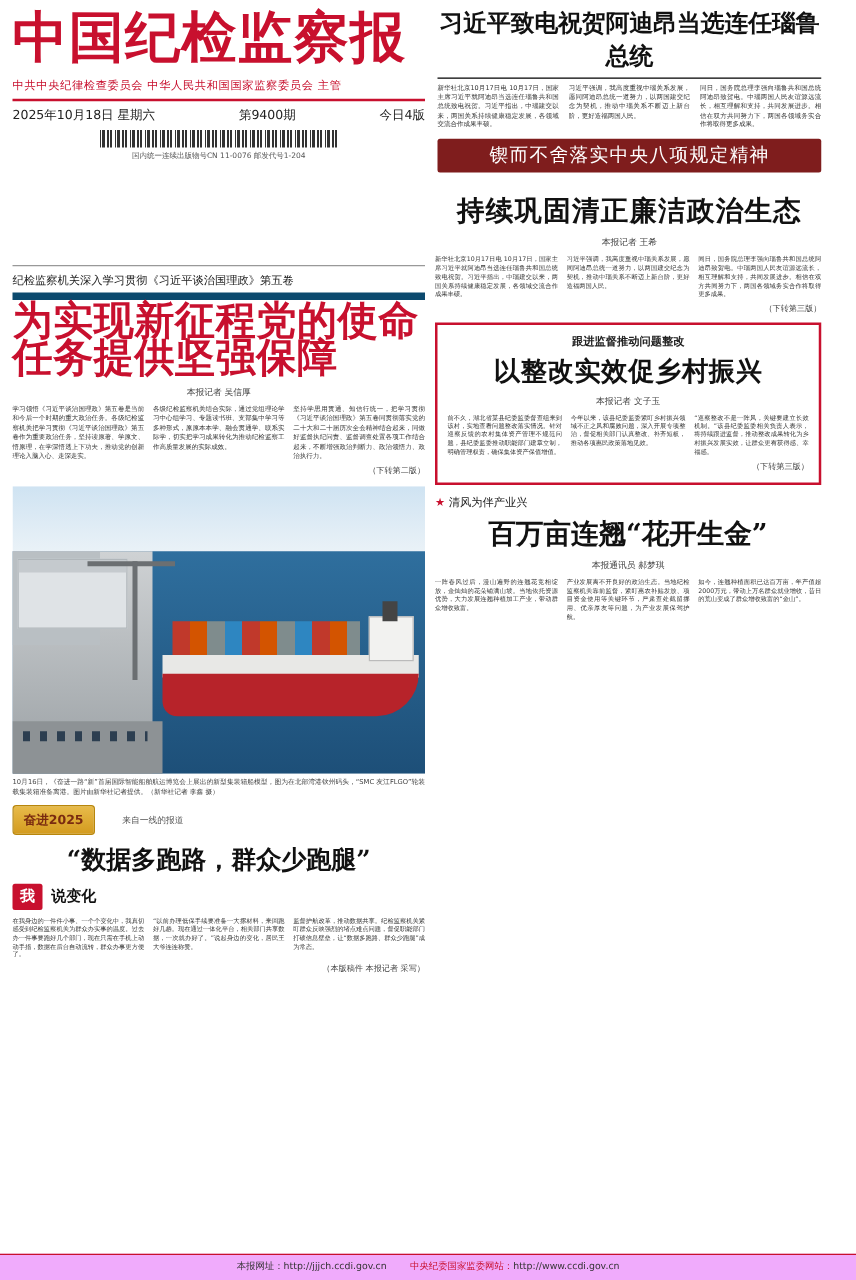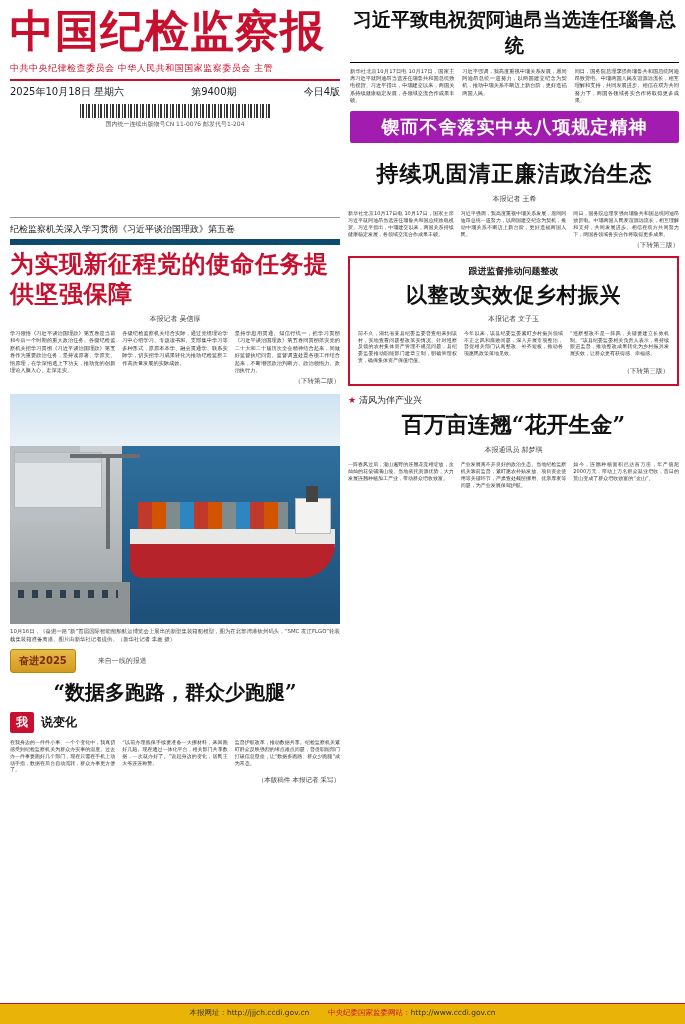--- a/index.html
+++ b/index.html
@@ -4,21 +4,21 @@
 <style>
   html,body{margin:0;padding:0;}
   body{
     width:685px;height:1024px;
     background:#ffffff;
     font-family:"DejaVu Sans","Liberation Sans",sans-serif;
     color:#111;
     overflow:hidden;
     position:relative;
   }
-  .page{width:685px;height:1024px;position:relative;box-sizing:border-box;padding:6px 6px 0 10px;}
+  .page{width:685px;height:1024px;position:relative;box-sizing:border-box;padding:6px 28px 0 10px;}
 
   
   .masthead{display:flex;gap:10px;align-items:flex-start;}
   .mast-left{width:330px;}
   .mast-title{
     font-family:"DejaVu Serif","Liberation Serif",serif;
     font-weight:bold;
     font-size:44px;
     line-height:50px;
     color:#c8102e;
@@ -35,40 +35,40 @@
 
   .mast-right{flex:1;}
   .top-head{
     font-family:"DejaVu Serif","Liberation Serif",serif;
     font-weight:bold;font-size:19px;line-height:26px;text-align:center;color:#111;
     border-bottom:1px solid #000;padding-bottom:4px;
   }
   .top-body{display:flex;gap:8px;margin-top:5px;}
   .top-body .col{flex:1;font-size:5.2px;line-height:7.2px;color:#333;text-align:justify;}
   .redbar{
-    margin-top:7px;background:#a21caf;color:#fff;text-align:center;
-    font-family:"DejaVu Serif","Liberation Serif",serif;font-weight:bold;
-    font-size:18px;padding:4px 0;letter-spacing:1px;border-radius:2px;
+    margin-top:7px;background:#7f1d1d;color:#fff;text-align:center;
+    font-family:"DejaVu Serif","Liberation Serif",serif;font-weight:normal;
+    font-size:15px;padding:4px 0;letter-spacing:1px;border-radius:2px;
   }
   .redbar-sub{text-align:center;font-size:10px;margin-top:7px;color:#222;}
   .redbar-head{
     text-align:center;font-family:"DejaVu Serif","Liberation Serif",serif;
     font-weight:bold;font-size:22px;margin-top:16px;color:#111;letter-spacing:1px;
   }
   .byline{text-align:center;font-size:7px;color:#444;margin-top:5px;}
 
   
   .main{display:flex;gap:8px;margin-top:6px;}
   .left-col{width:330px;}
   .right-col{flex:1;}
 
   .kicker{font-size:9px;color:#222;border-bottom:6px solid #0c4a6e;padding-bottom:3px;margin-bottom:4px;}
   .headline-red{
-    font-family:Liberation Serif, serif;font-weight:bold;
-    font-size:24px;line-height:30px;color:#c8102e;letter-spacing:.5px;
+    font-family:Liberation Mono, monospace;font-weight:bold;
+    font-size:32px;line-height:30px;color:#c8102e;letter-spacing:.5px;
   }
   .cols3{display:flex;gap:7px;margin-top:6px;}
   .tcol{flex:1;font-size:5.2px;line-height:7.4px;color:#333;text-align:justify;}
   .tcol.dense{font-size:5px;line-height:6.9px;}
   .cont{font-size:6.5px;color:#444;text-align:right;margin-top:3px;}
 
   hr.rule{border:none;border-top:1px solid #999;margin:7px 0 5px 0;}
 
   
   .photo-wrap{margin-top:8px;position:relative;width:330px;height:230px;overflow:hidden;}
@@ -118,21 +118,21 @@
   .star{color:#c8102e;font-size:9px;}
   .sec-kick{font-size:9px;color:#222;margin-top:8px;}
   .sec-head{
     font-family:"DejaVu Serif","Liberation Serif",serif;font-weight:bold;font-size:22px;
     text-align:center;color:#111;margin-top:3px;
   }
 
   
   .footer{
     position:absolute;left:0;bottom:0;width:685px;border-top:1px solid #c8102e;
-    font-size:7.5px;color:#333;text-align:center;padding:4px 0 6px 0;background:#eab308;
+    font-size:7.5px;color:#333;text-align:center;padding:4px 0 6px 0;background:#f0abfc;
   }
   .footer .red{color:#c8102e;}
   .sep{display:inline-block;width:14px;}
 </style>
 </head>
 <body>
 
 <div class="page">
 
   <div class="masthead">

